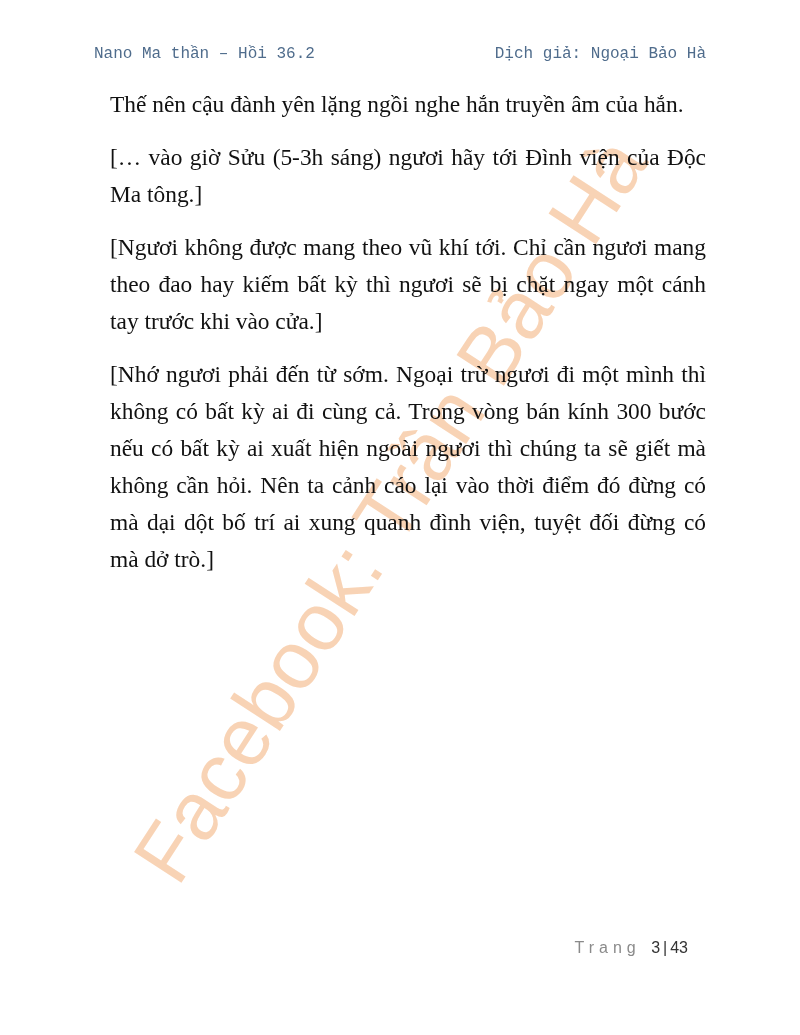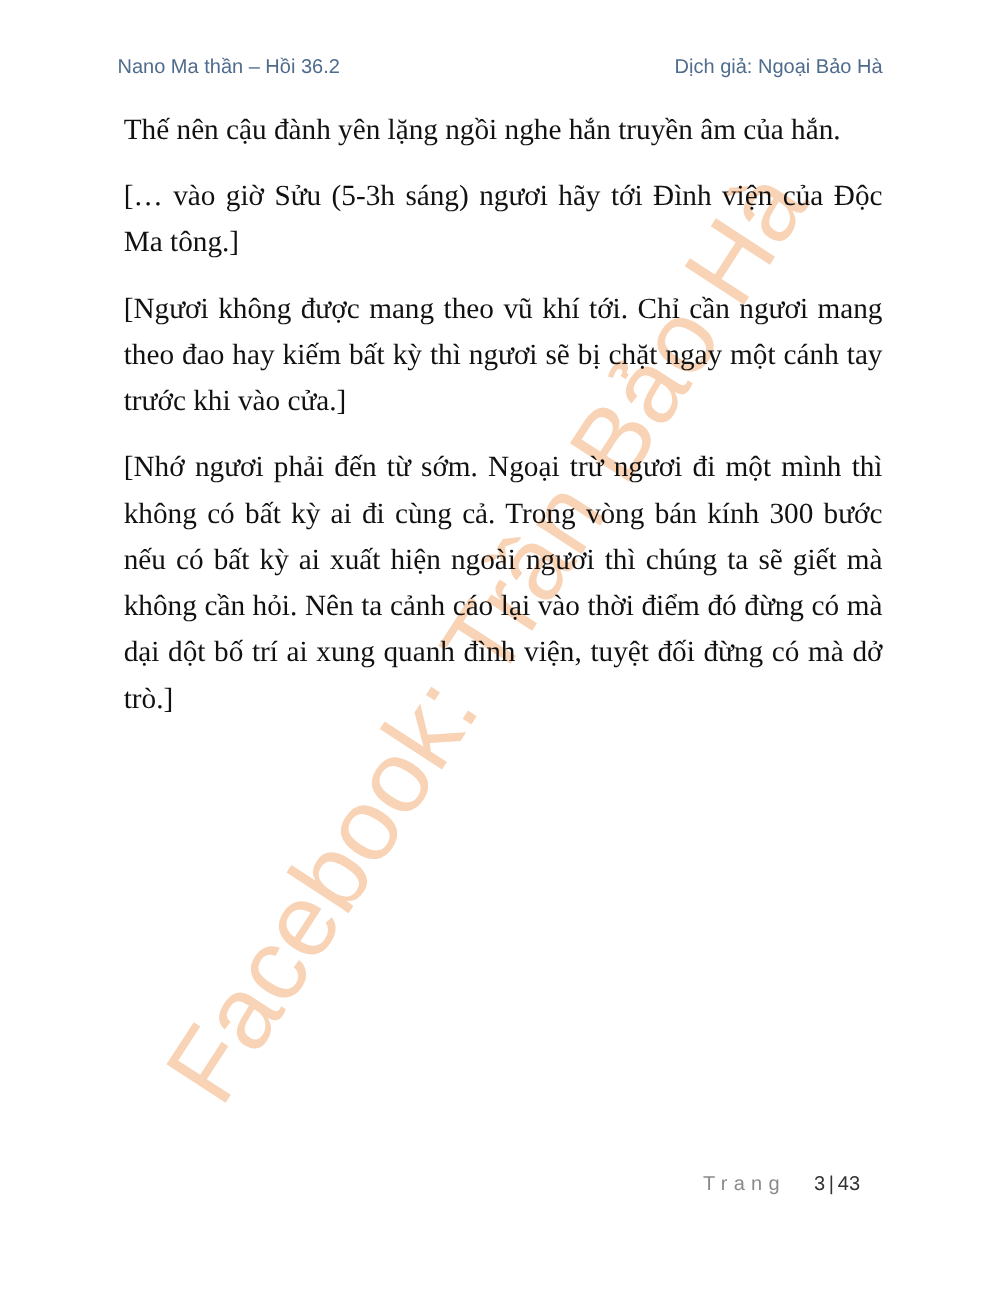--- a/index.html
+++ b/index.html
@@ -3,38 +3,38 @@
 <meta charset="utf-8">
 <style>
   html, body { margin: 0; padding: 0; }
   body {
     width: 800px; height: 1035px; background: #ffffff;
     position: relative; overflow: hidden;
   }
   .header {
     position: absolute; top: 45px; left: 94px; right: 94px;
     display: flex; justify-content: space-between;
-    font-family: Liberation Sans, sans-serif; font-size: 16px;
+    font-family: Liberation Mono, monospace; font-size: 16px;
     color: #4f6c8c;
   }
   .body-text {
     position: absolute; top: 86px; left: 94px; width: 612px;
     font-family: "Liberation Serif", serif; font-size: 23.4px;
     line-height: 37px; color: #111111;
   }
   .body-text p {
-    margin: 0 0 16px 5px; text-align: justify;
+    margin: 0 0 16px 16px; text-align: justify;
   }
   .body-text p.last { margin-bottom: 0; }
   .footer {
     position: absolute; top: 939px; right: 112px;
     font-family: "Liberation Sans", sans-serif; font-size: 16px;
     color: #333333;
   }
-  .footer .trang { color: #8a8a8a; letter-spacing: 5px; margin-right: 18px; }
+  .footer .trang { color: #8a8a8a; letter-spacing: 5px; margin-right: 6px; }
   .footer .sep { margin: 0 3px; }
   .watermark {
     position: absolute; left: 390px; top: 510px;
     transform: translate(-50%, -50%) rotate(-57deg);
     font-family: "Liberation Sans", sans-serif; font-size: 82px;
     color: #f3b07a; opacity: 0.55; white-space: nowrap;
     pointer-events: none; z-index: 0;
   }
   .body-text, .header, .footer { z-index: 1; }
 </style>

